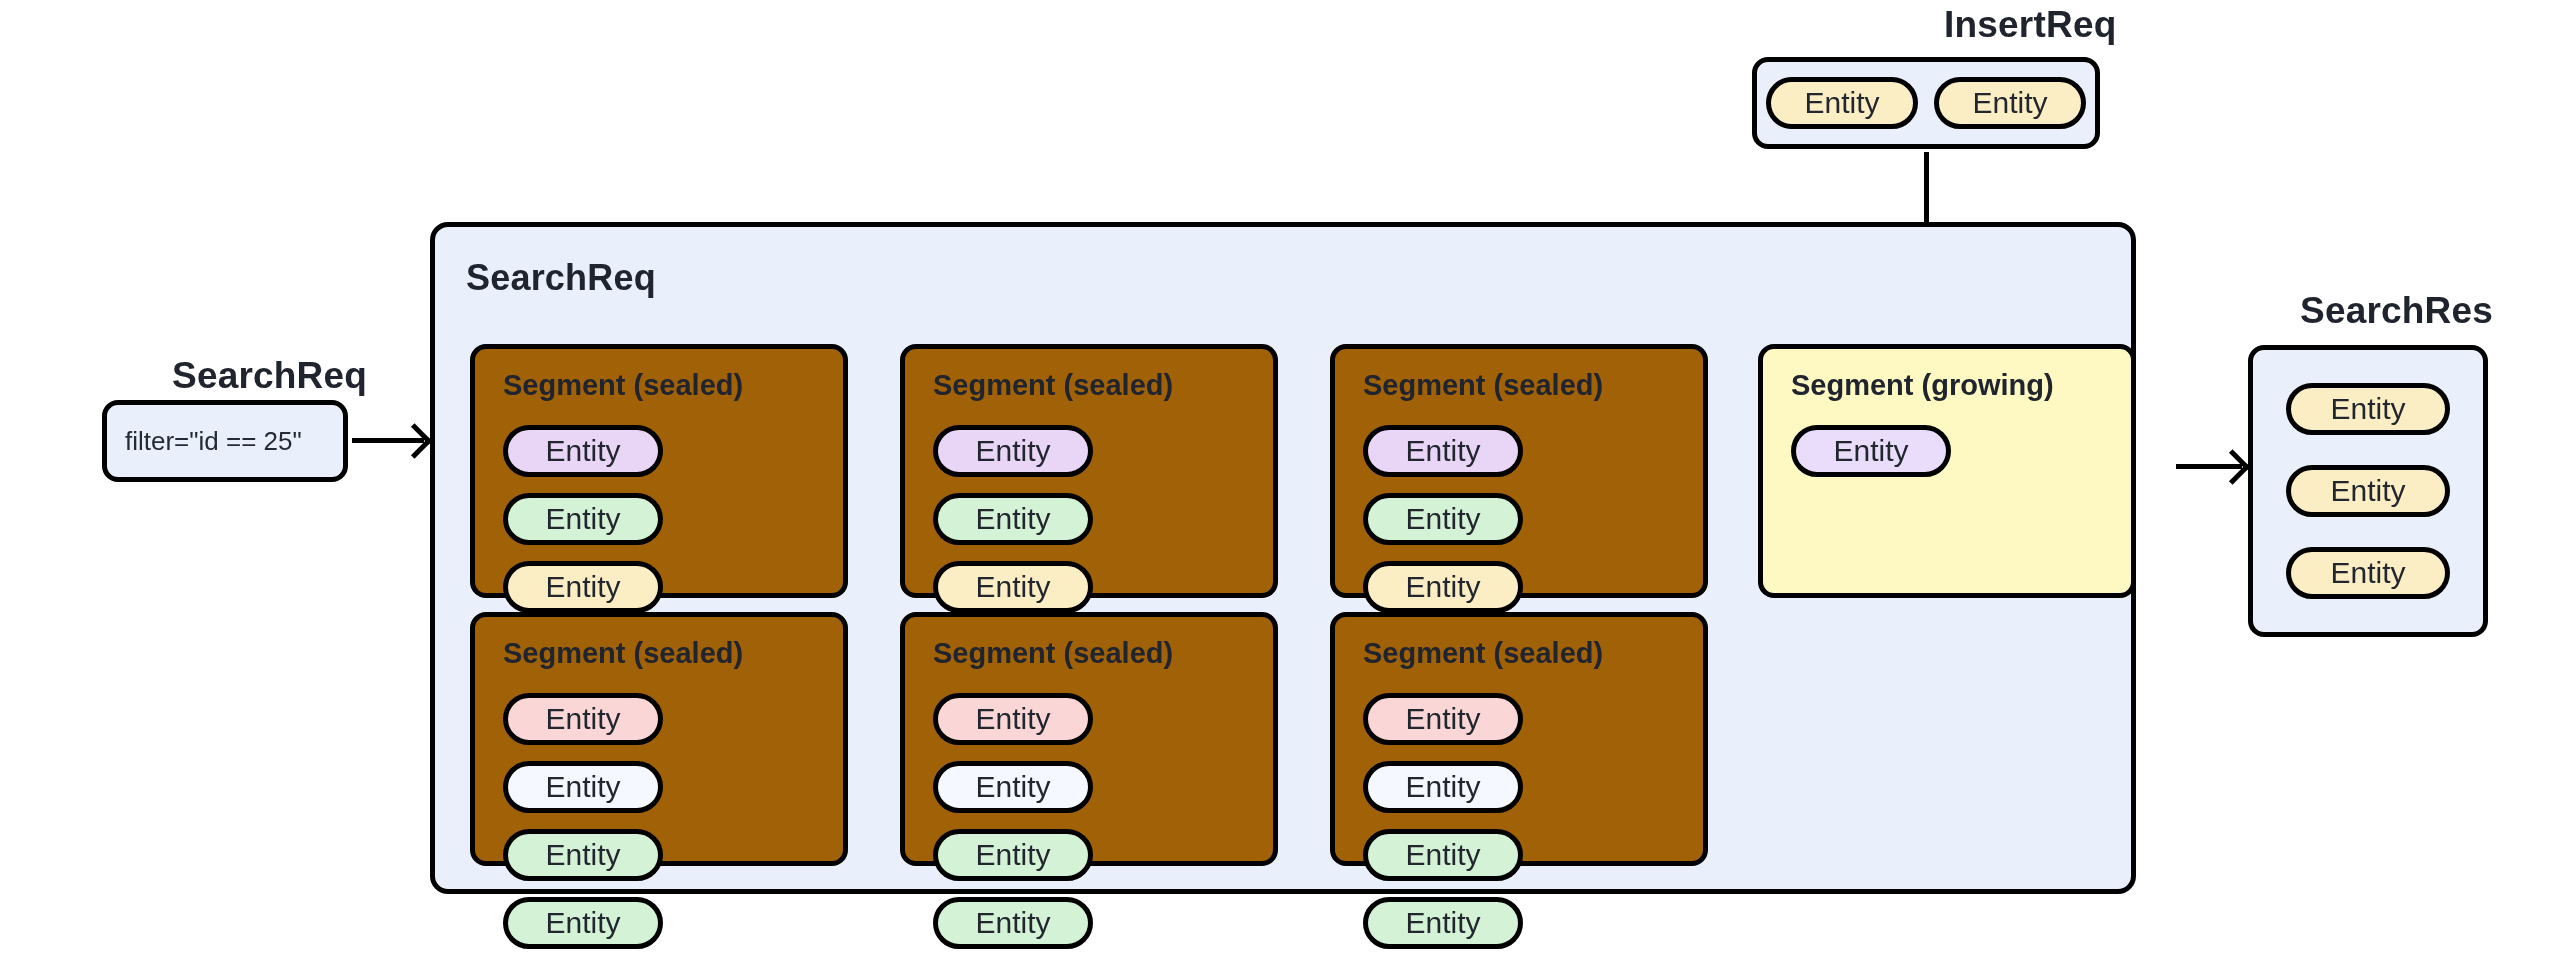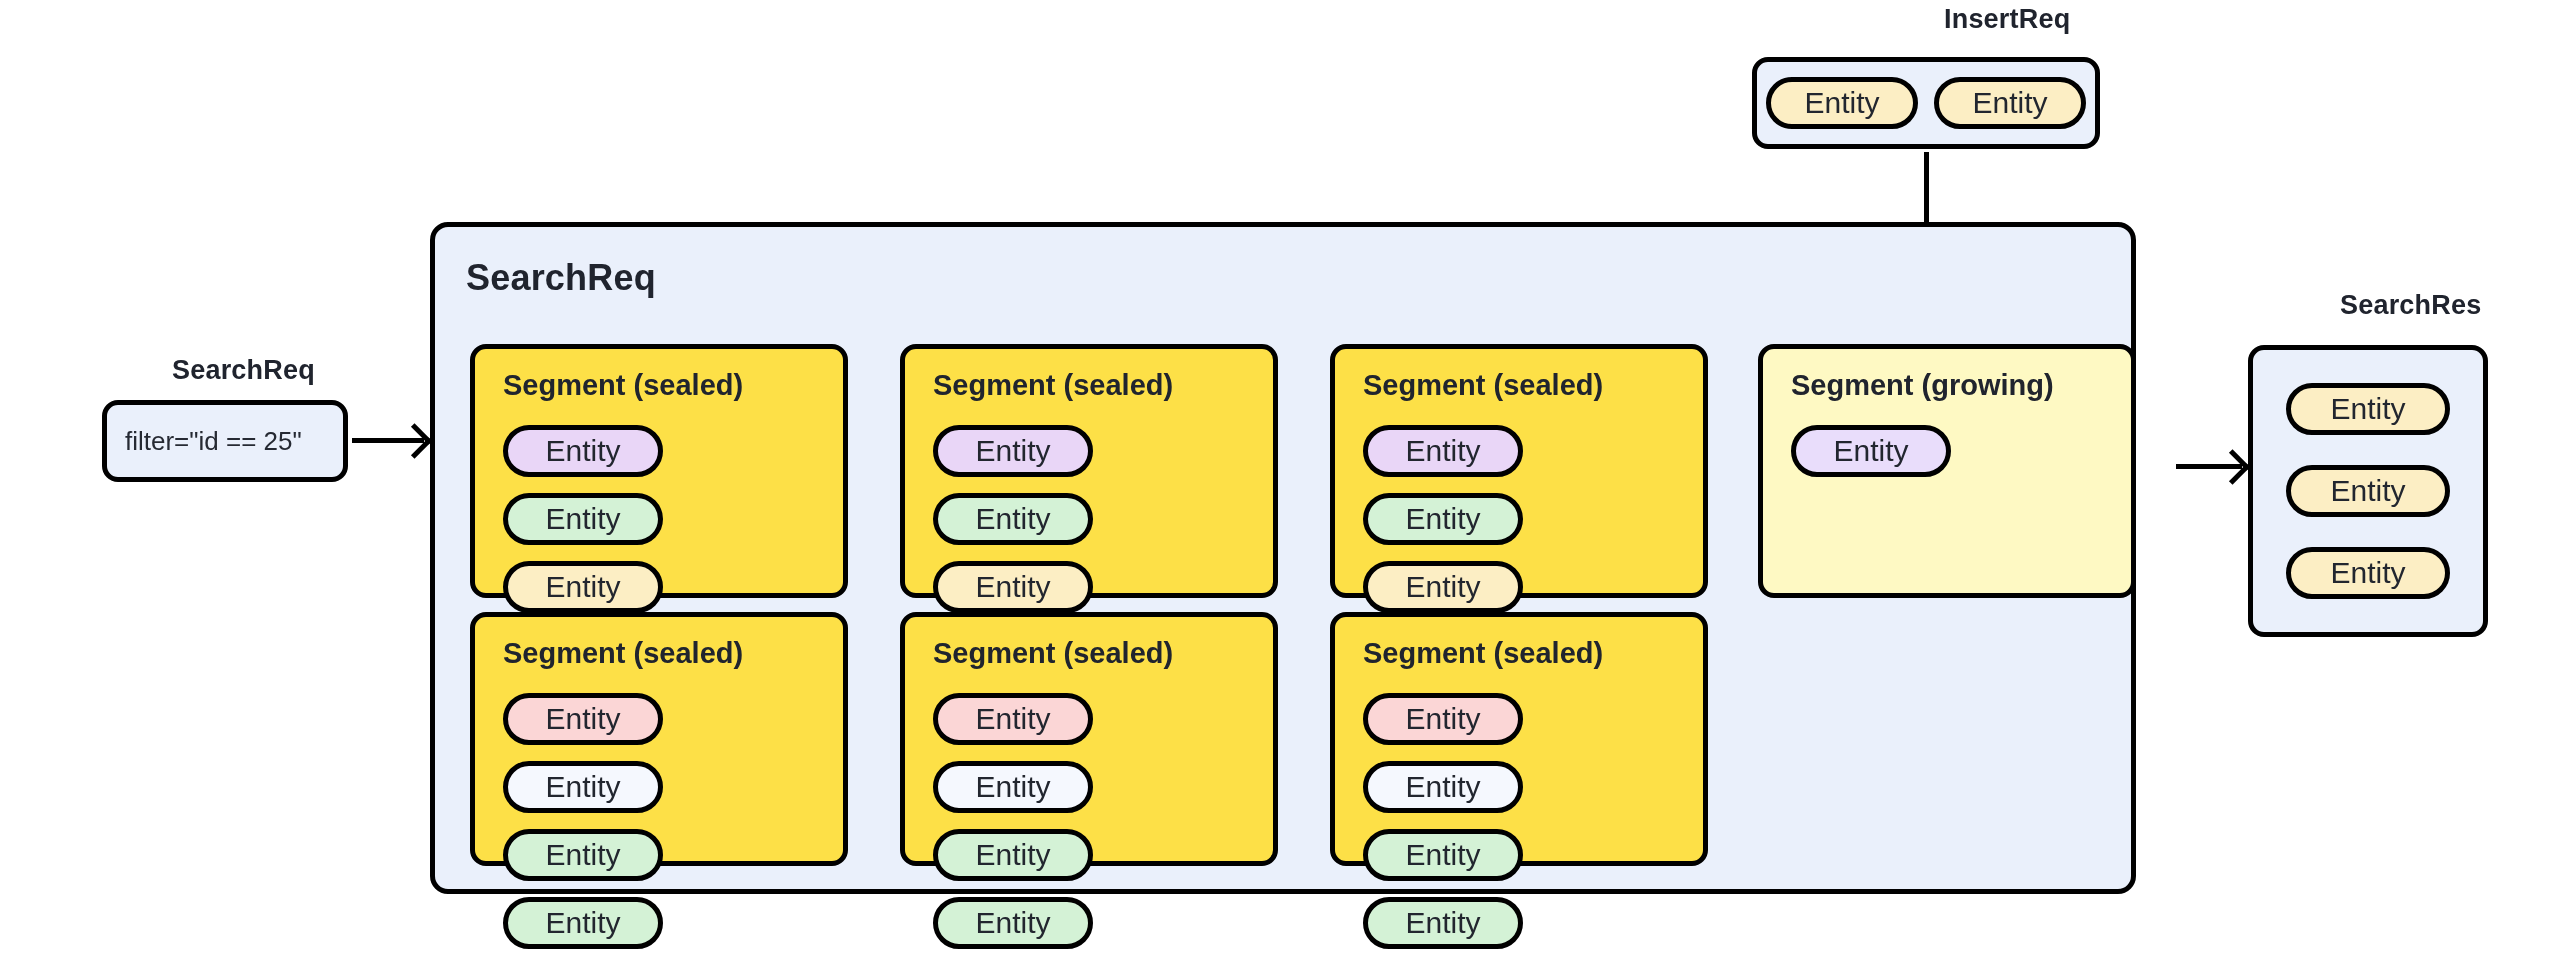--- a/index.html
+++ b/index.html
@@ -16,21 +16,21 @@
     width: 2560px;
     height: 976px;
     background: #ffffff;
     overflow: hidden;
   }
 
   
   .lbl {
     position: absolute;
     font-weight: bold;
-    font-size: 27px;
+    font-size: 37px;
     color: #20242e;
     letter-spacing: .2px;
     white-space: nowrap;
   }
   .box {
     position: absolute;
     background: #eaf0fb;
     border: 5px solid #000000;
     border-radius: 16px;
     box-sizing: border-box;
@@ -57,21 +57,21 @@
   }
   #collection-title {
     left: 466px;
     top: 257px;
     font-size: 36px;
   }
 
   
   .segment {
     position: absolute;
-    background: #fde047;
+    background: #a16207;
     border: 5px solid #000000;
     border-radius: 16px;
     box-sizing: border-box;
     width: 378px;
     height: 254px;
   }
   .segment.growing {
     background: #fef9c3;
   }
   .segment-title {
@@ -129,21 +129,21 @@
     width: 348px;
     height: 92px;
     display: flex;
     align-items: center;
     justify-content: center;
     gap: 16px;
   }
   #insertreq-box .pill { width: 152px; }
 
   
-  #searchres-label { left: 2300px; top: 290px; margin-left: 40px; }
+  #searchres-label { left: 2300px; top: 290px; }
   #searchres-box {
     left: 2248px;
     top: 345px;
     width: 240px;
     height: 292px;
     display: flex;
     flex-direction: column;
     align-items: center;
     justify-content: center;
     gap: 30px;

